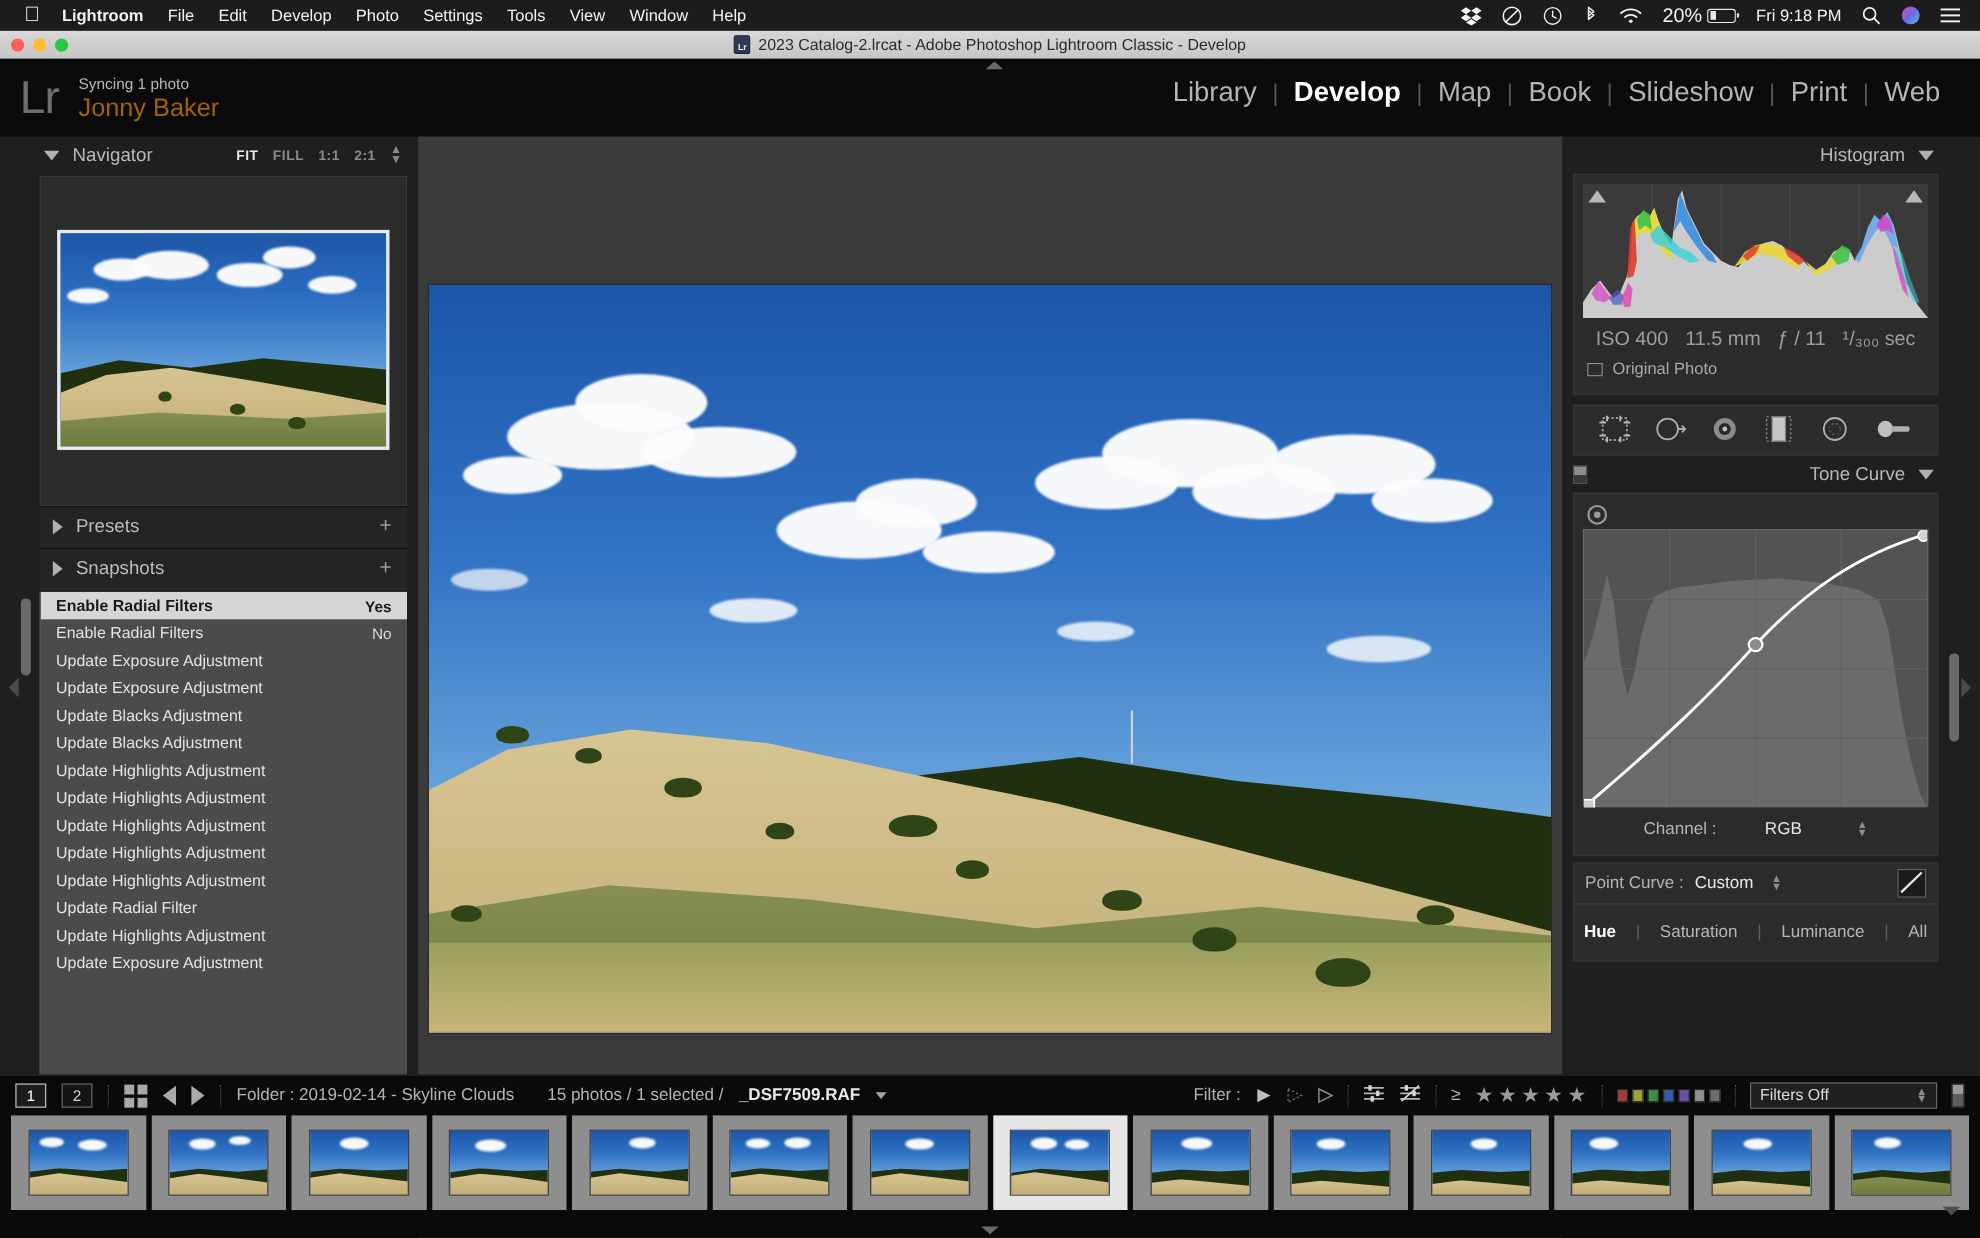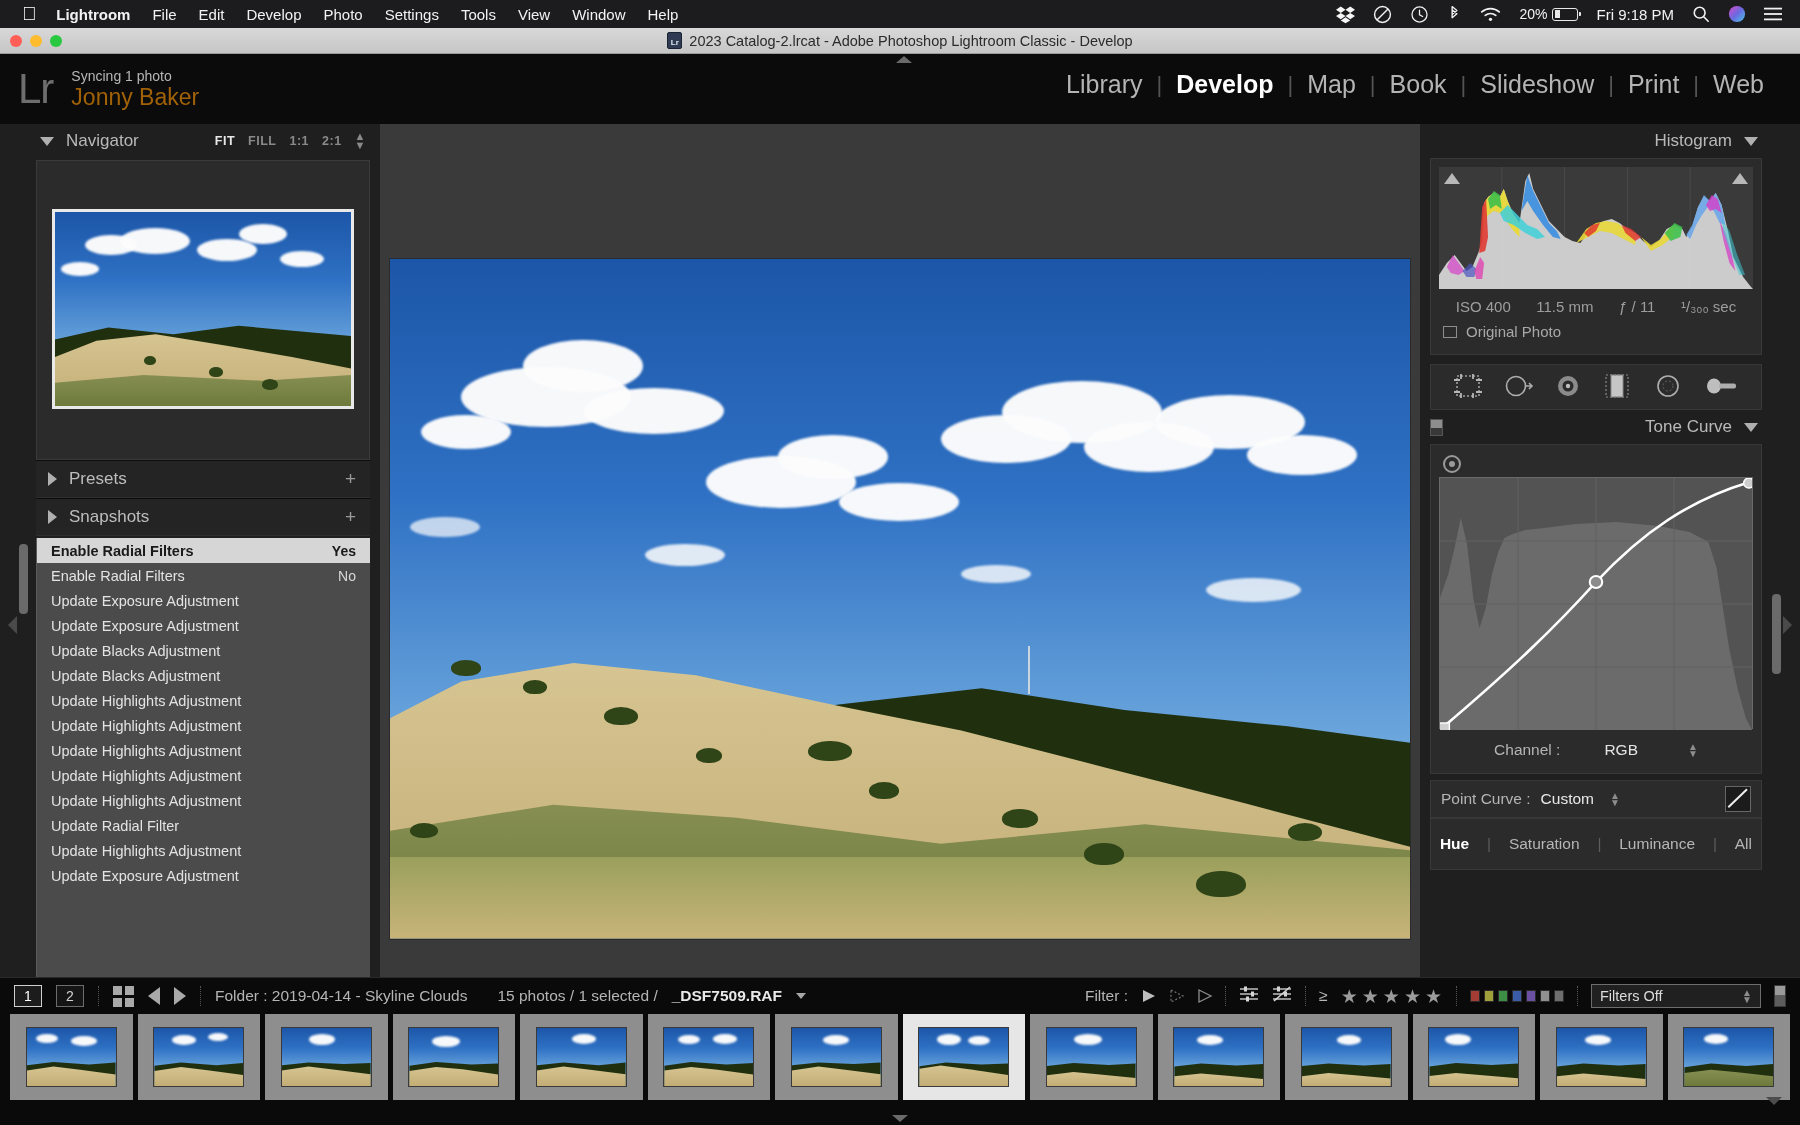--- a/index.html
+++ b/index.html
@@ -24,21 +24,21 @@
     font-size: 19px; line-height: 1; color: #fff;
     position: relative; top: -1px;
   }
   .menubar .mitem { margin-right: 22px; white-space: nowrap; }
   .menubar .mitem.bold { font-weight: bold; }
   .menubar .spacer { flex: 1; }
   .menubar .status { display: flex; align-items: center; gap: 18px; margin-right: 18px; }
   .menubar .status .sicon { display: inline-flex; align-items: center; justify-content: center; }
   .menubar .status .clock { font-size: 15px; }
   .batt-wrap { display: flex; align-items: center; gap: 5px; }
-  .batt-pct { font-size: 14px; }
+  .batt-pct { font-size: 18px; }
   .batt {
     width: 26px; height: 13px; border: 1.6px solid #e8e8e8; border-radius: 3px;
     position: relative; display: inline-block;
   }
   .batt:after {
     content: ""; position: absolute; right: -4px; top: 3.5px;
     width: 2.5px; height: 4px; background: #e8e8e8; border-radius: 0 1px 1px 0;
   }
   .batt i { position: absolute; left: 1.5px; top: 1.5px; bottom: 1.5px; width: 5px; background: #e8e8e8; display: block; }
 
@@ -189,21 +189,21 @@
   .histo-canvas { position: relative; width: 100%; height: 122px; background: #3a3a3a; }
   .clip-tri {
     position: absolute; top: 4px; width: 18px; height: 16px;
   }
   .clip-tri i {
     display: block; width: 0; height: 0; margin: 2px auto 0;
     border-left: 8px solid transparent; border-right: 8px solid transparent; border-bottom: 11px solid #b8b8b8;
   }
   .meta-row {
     display: flex; justify-content: space-around; align-items: baseline;
-    color: #9e9e9e; font-size: 15px; padding: 9px 4px 4px;
+    color: #9e9e9e; font-size: 18px; padding: 9px 4px 4px;
   }
   .orig-row { display: flex; align-items: center; gap: 9px; color: #a8a8a8; font-size: 15px; padding: 4px 4px 6px 4px; }
   .chk { width: 14px; height: 12px; border: 1.5px solid #8d8d8d; display: inline-block; }
 
   .tool-strip {
     margin: 9px 10px 0 10px; height: 46px; background: #2b2b2b; border: 1px solid #383838;
     display: flex; align-items: center; justify-content: space-around; padding: 0 14px;
   }
   .tool-ic { width: 34px; height: 28px; position: relative; opacity: .85; }
 
@@ -811,21 +811,21 @@
         <span class="fs-dots"></span>
         <span class="grid-ic">
             <i></i>
             <i></i>
             <i></i>
             <i></i>
           </span>
         <span class="arr-l"></span>
         <span class="arr-r"></span>
         <span class="fs-dots"></span>
-        <span>Folder : 2019-04-14 - Skyline Clouds</span>
+        <span>Folder : 2019-02-14 - Skyline Clouds</span>
         <span style="margin-left:16px;">15 photos / 1 selected /</span>
         <span class="fs-filename">_DSF7509.RAF</span>
         <span class="tb-caret"></span>
 
         <div class="fs-filter">
           <span>Filter :</span>
           <span class="flag">
             <svg width="17" height="17" viewBox="0 0 17 17">
                 <path d="M2 2 L14 8 L2 14 Z" fill="#bdbdbd"></path>
               </svg>

